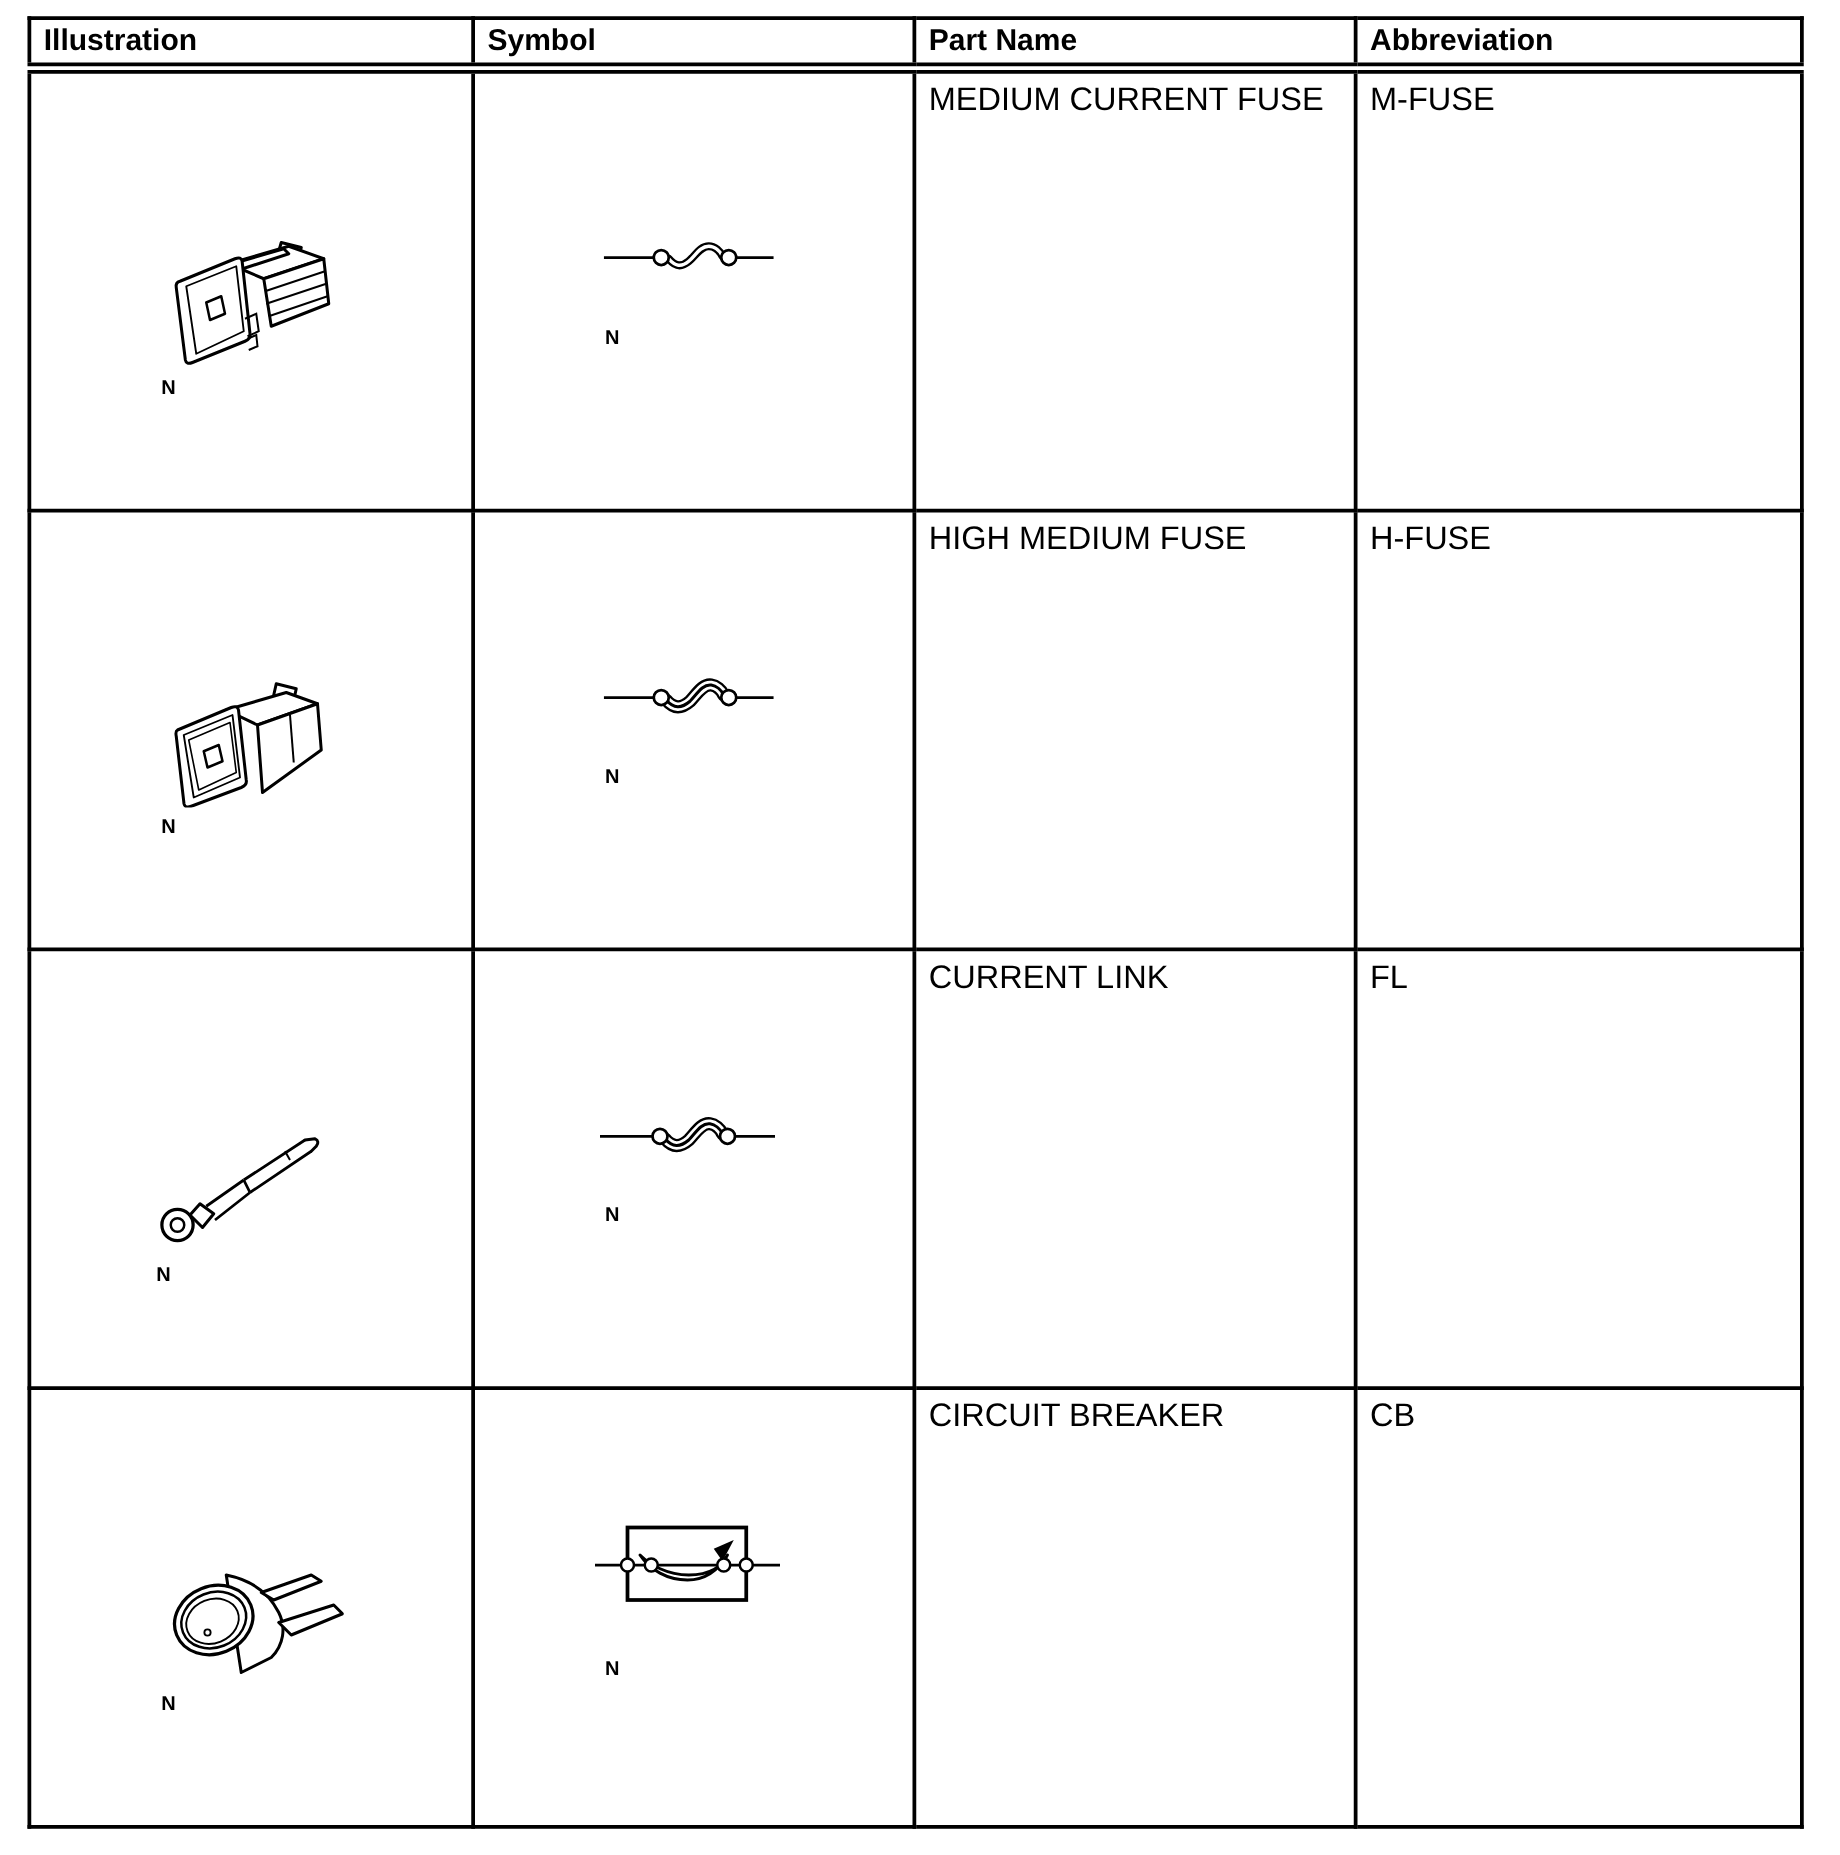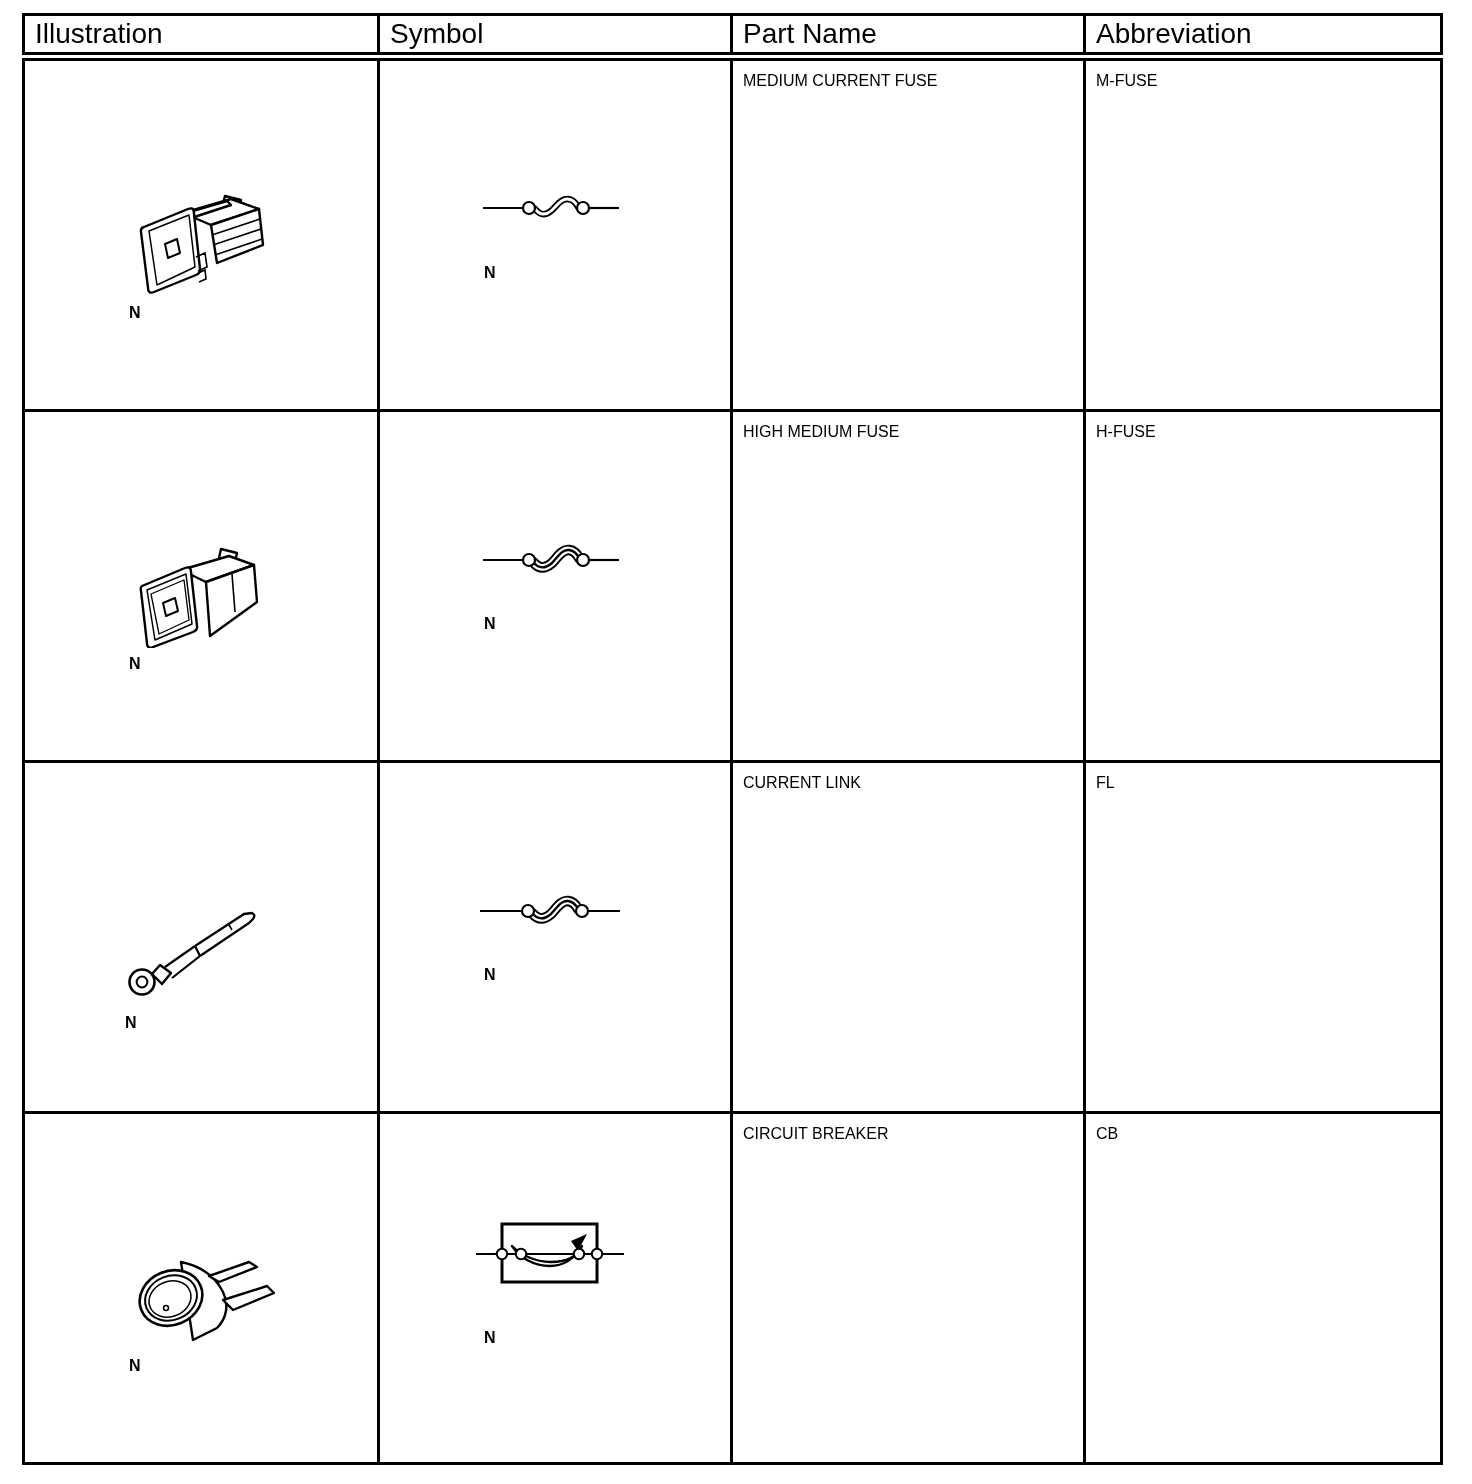--- a/index.html
+++ b/index.html
@@ -9,26 +9,26 @@
     font-family: "Liberation Sans", sans-serif; color: #000;
   }
   table.legend {
     position: absolute; left: 22px; top: 13px;
     width: 1418px; border-collapse: collapse; table-layout: fixed;
     background: #fff;
   }
   .legend th, .legend td { border: 3px solid #000; }
   .legend th {
     height: 40px; border-bottom: 9px double #000;
-    font-size: 28px; font-weight: normal; text-align: left;
+    font-size: 24px; font-weight: bold; text-align: left;
     padding: 2px 8px 2px 10px; vertical-align: middle;
   }
   .legend td { vertical-align: top; padding: 0; }
   .cellbox { position: relative; width: 100%; height: 348px; }
-  .text-cell .cellbox { padding: 8px 10px; font-size: 16px; line-height: 24px; }
+  .text-cell .cellbox { padding: 8px 10px; font-size: 26px; line-height: 24px; }
   .n-label { position: absolute; font-size: 16px; font-weight: bold; }
   .illu .n-label { left: 104px; top: 243px; }
   .sym  .n-label { left: 104px; top: 203px; }
   .illu svg.part   { position: absolute; left: 110px; top: 132px; }
   .sym  svg.symbol { position: absolute; left: 103px; top: 128px; }
   .sym  svg.symbol-cb { position: absolute; left: 96px; top: 106px; }
   svg .wire  { stroke: #000; stroke-width: 2.2; fill: none; }
   svg .thin  { stroke: #000; stroke-width: 1.6; fill: none; }
   svg .face  { stroke: #000; stroke-width: 2.4; fill: #fff; stroke-linejoin: round; stroke-linecap: round; }
   svg .nofill{ stroke: #000; stroke-width: 2; fill: none; stroke-linejoin: round; }

